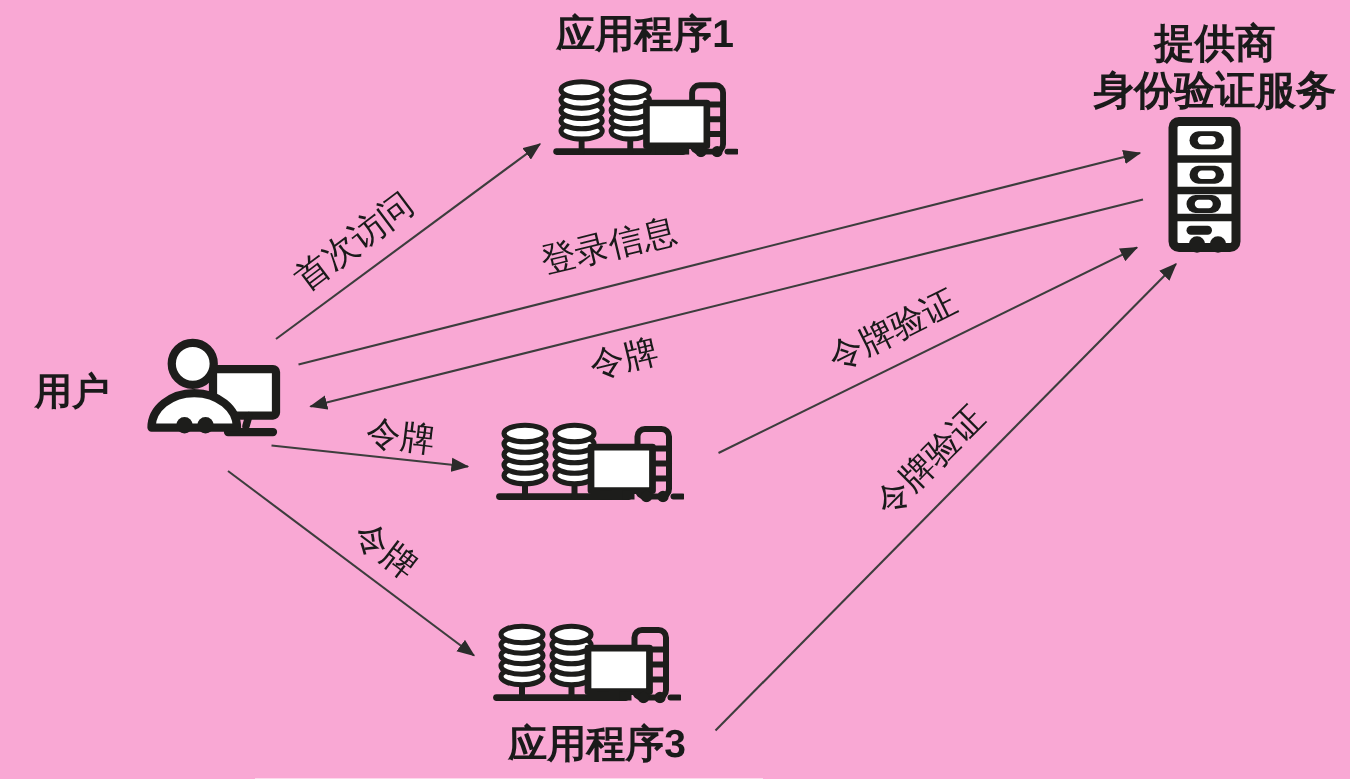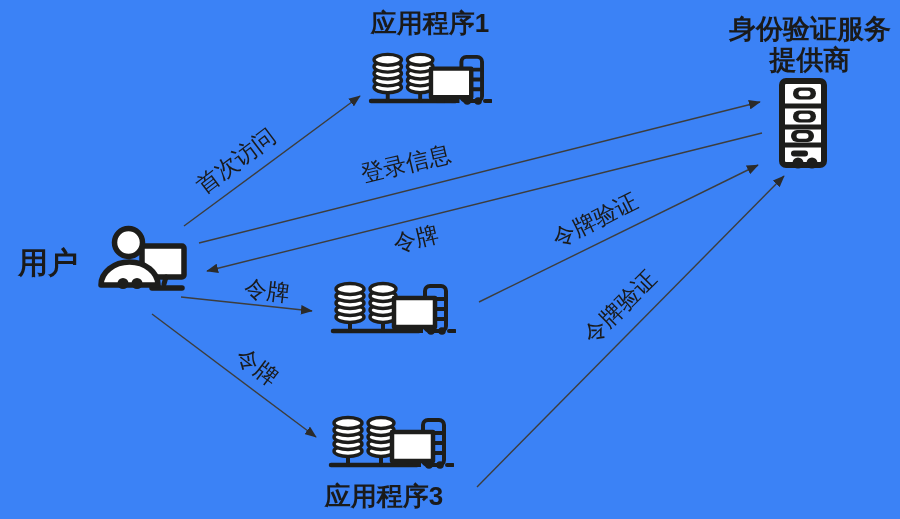--- a/index.html
+++ b/index.html
@@ -5,21 +5,21 @@
   html, body {
     margin: 0;
     padding: 0;
     background: #ffffff;
     font-family: "Liberation Sans", sans-serif;
   }
   .canvas {
     position: relative;
     width: 900px;
     height: 519px;
-    background: #3b82f6;
+    background: #f9a8d4;
     overflow: hidden;
   }
   .edges-svg, .icon-svg {
     position: absolute;
     pointer-events: none;
   }
   .edges-svg { left: 0; top: 0; z-index: 1; }
   .icon-svg  { z-index: 2; }
   .node-title {
     position: absolute;
@@ -136,25 +136,25 @@
   </svg>
   <svg class="icon-svg" style="left:326px; top:413px;" width="128" height="56">
     <use href="#app-icon"></use>
   </svg>
   <svg class="icon-svg" style="left:778px; top:78px;" width="50" height="94">
     <use href="#idp-icon"></use>
   </svg>
 
   <div class="node-title" style="left:430px; top:23px;">应用程序1</div>
   <div class="node-title" style="left:810px; top:45px; font-size:27px;">
+    <span style="display:block;">提供商</span>
     <span style="display:block;">身份验证服务</span>
-    <span style="display:block;">提供商</span>
   </div>
-  <div class="node-title" style="left:48px; top:262px; font-size:30px;">用户</div>
-  <div class="node-title" style="left:384px; top:496px;">应用程序3</div>
+  <div class="node-title" style="left:48px; top:262px; font-size:25px;">用户</div>
+  <div class="node-title" style="left:398px; top:496px;">应用程序3</div>
 
   <div class="edge-label" style="left:236px; top:161px; transform:translate(-50%,-50%) rotate(-37deg);">首次访问</div>
   <div class="edge-label" style="left:406px; top:164px; transform:translate(-50%,-50%) rotate(-13.5deg);">登录信息</div>
   <div class="edge-label" style="left:416px; top:239px; transform:translate(-50%,-50%) rotate(-13.5deg);">令牌</div>
   <div class="edge-label" style="left:267px; top:291px; transform:translate(-50%,-50%) rotate(7deg);">令牌</div>
   <div class="edge-label" style="left:595px; top:220px; transform:translate(-50%,-50%) rotate(-26.5deg);">令牌验证</div>
   <div class="edge-label" style="left:257px; top:367px; transform:translate(-50%,-50%) rotate(37deg);">令牌</div>
   <div class="edge-label" style="left:620px; top:307px; transform:translate(-50%,-50%) rotate(-45deg);">令牌验证</div>
 
 </div>

